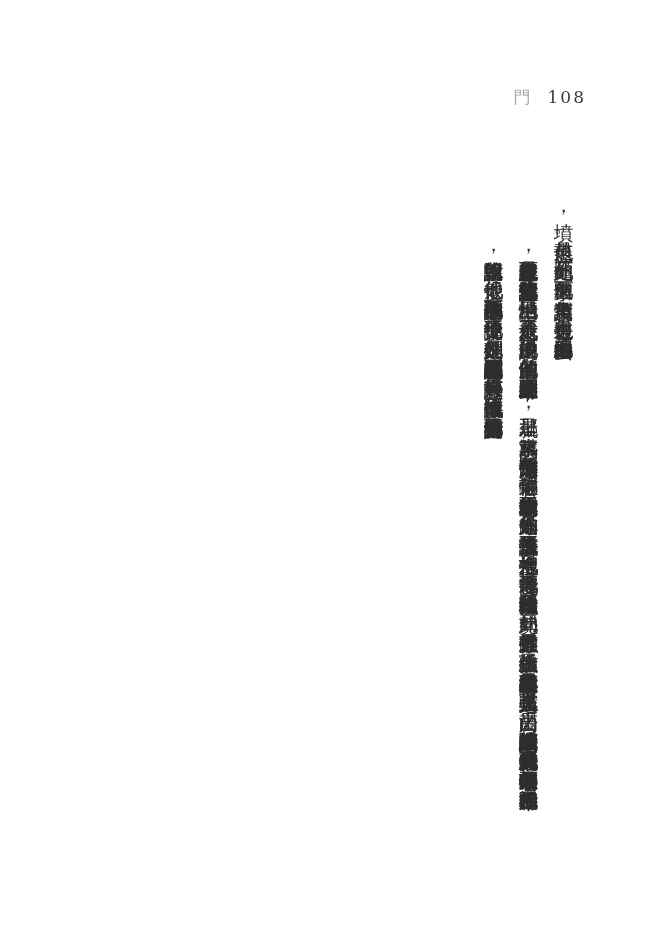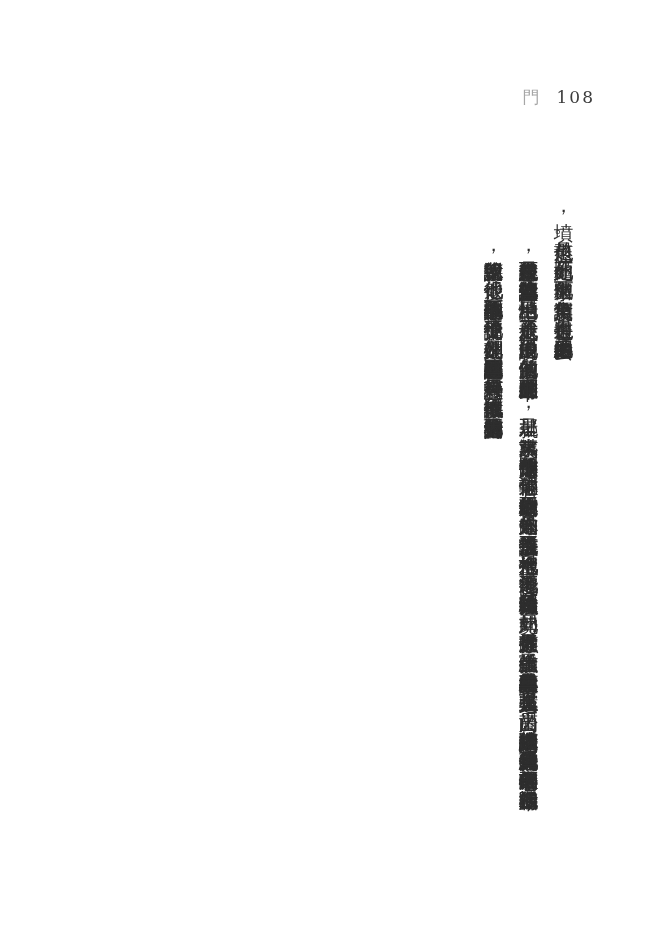--- a/index.html
+++ b/index.html
@@ -17,21 +17,21 @@
     position: relative;
     width: 663px;
     height: 932px;
     background: var(--background, #ffffff);
     font-family: "DejaVu Serif", "Liberation Serif", serif;
     overflow: hidden;
   }
   .page-header {
     position: absolute;
     top: 86px;
-    right: 68px;
+    right: 77px;
     font-size: 17px;
     white-space: nowrap;
   }
   .chapter-title {
     color: var(--chapter-title, #a6a6a6);
     letter-spacing: 1px;
     margin-right: 16px;
   }
   .page-number {
     color: var(--page-number, #3c3c3c);

